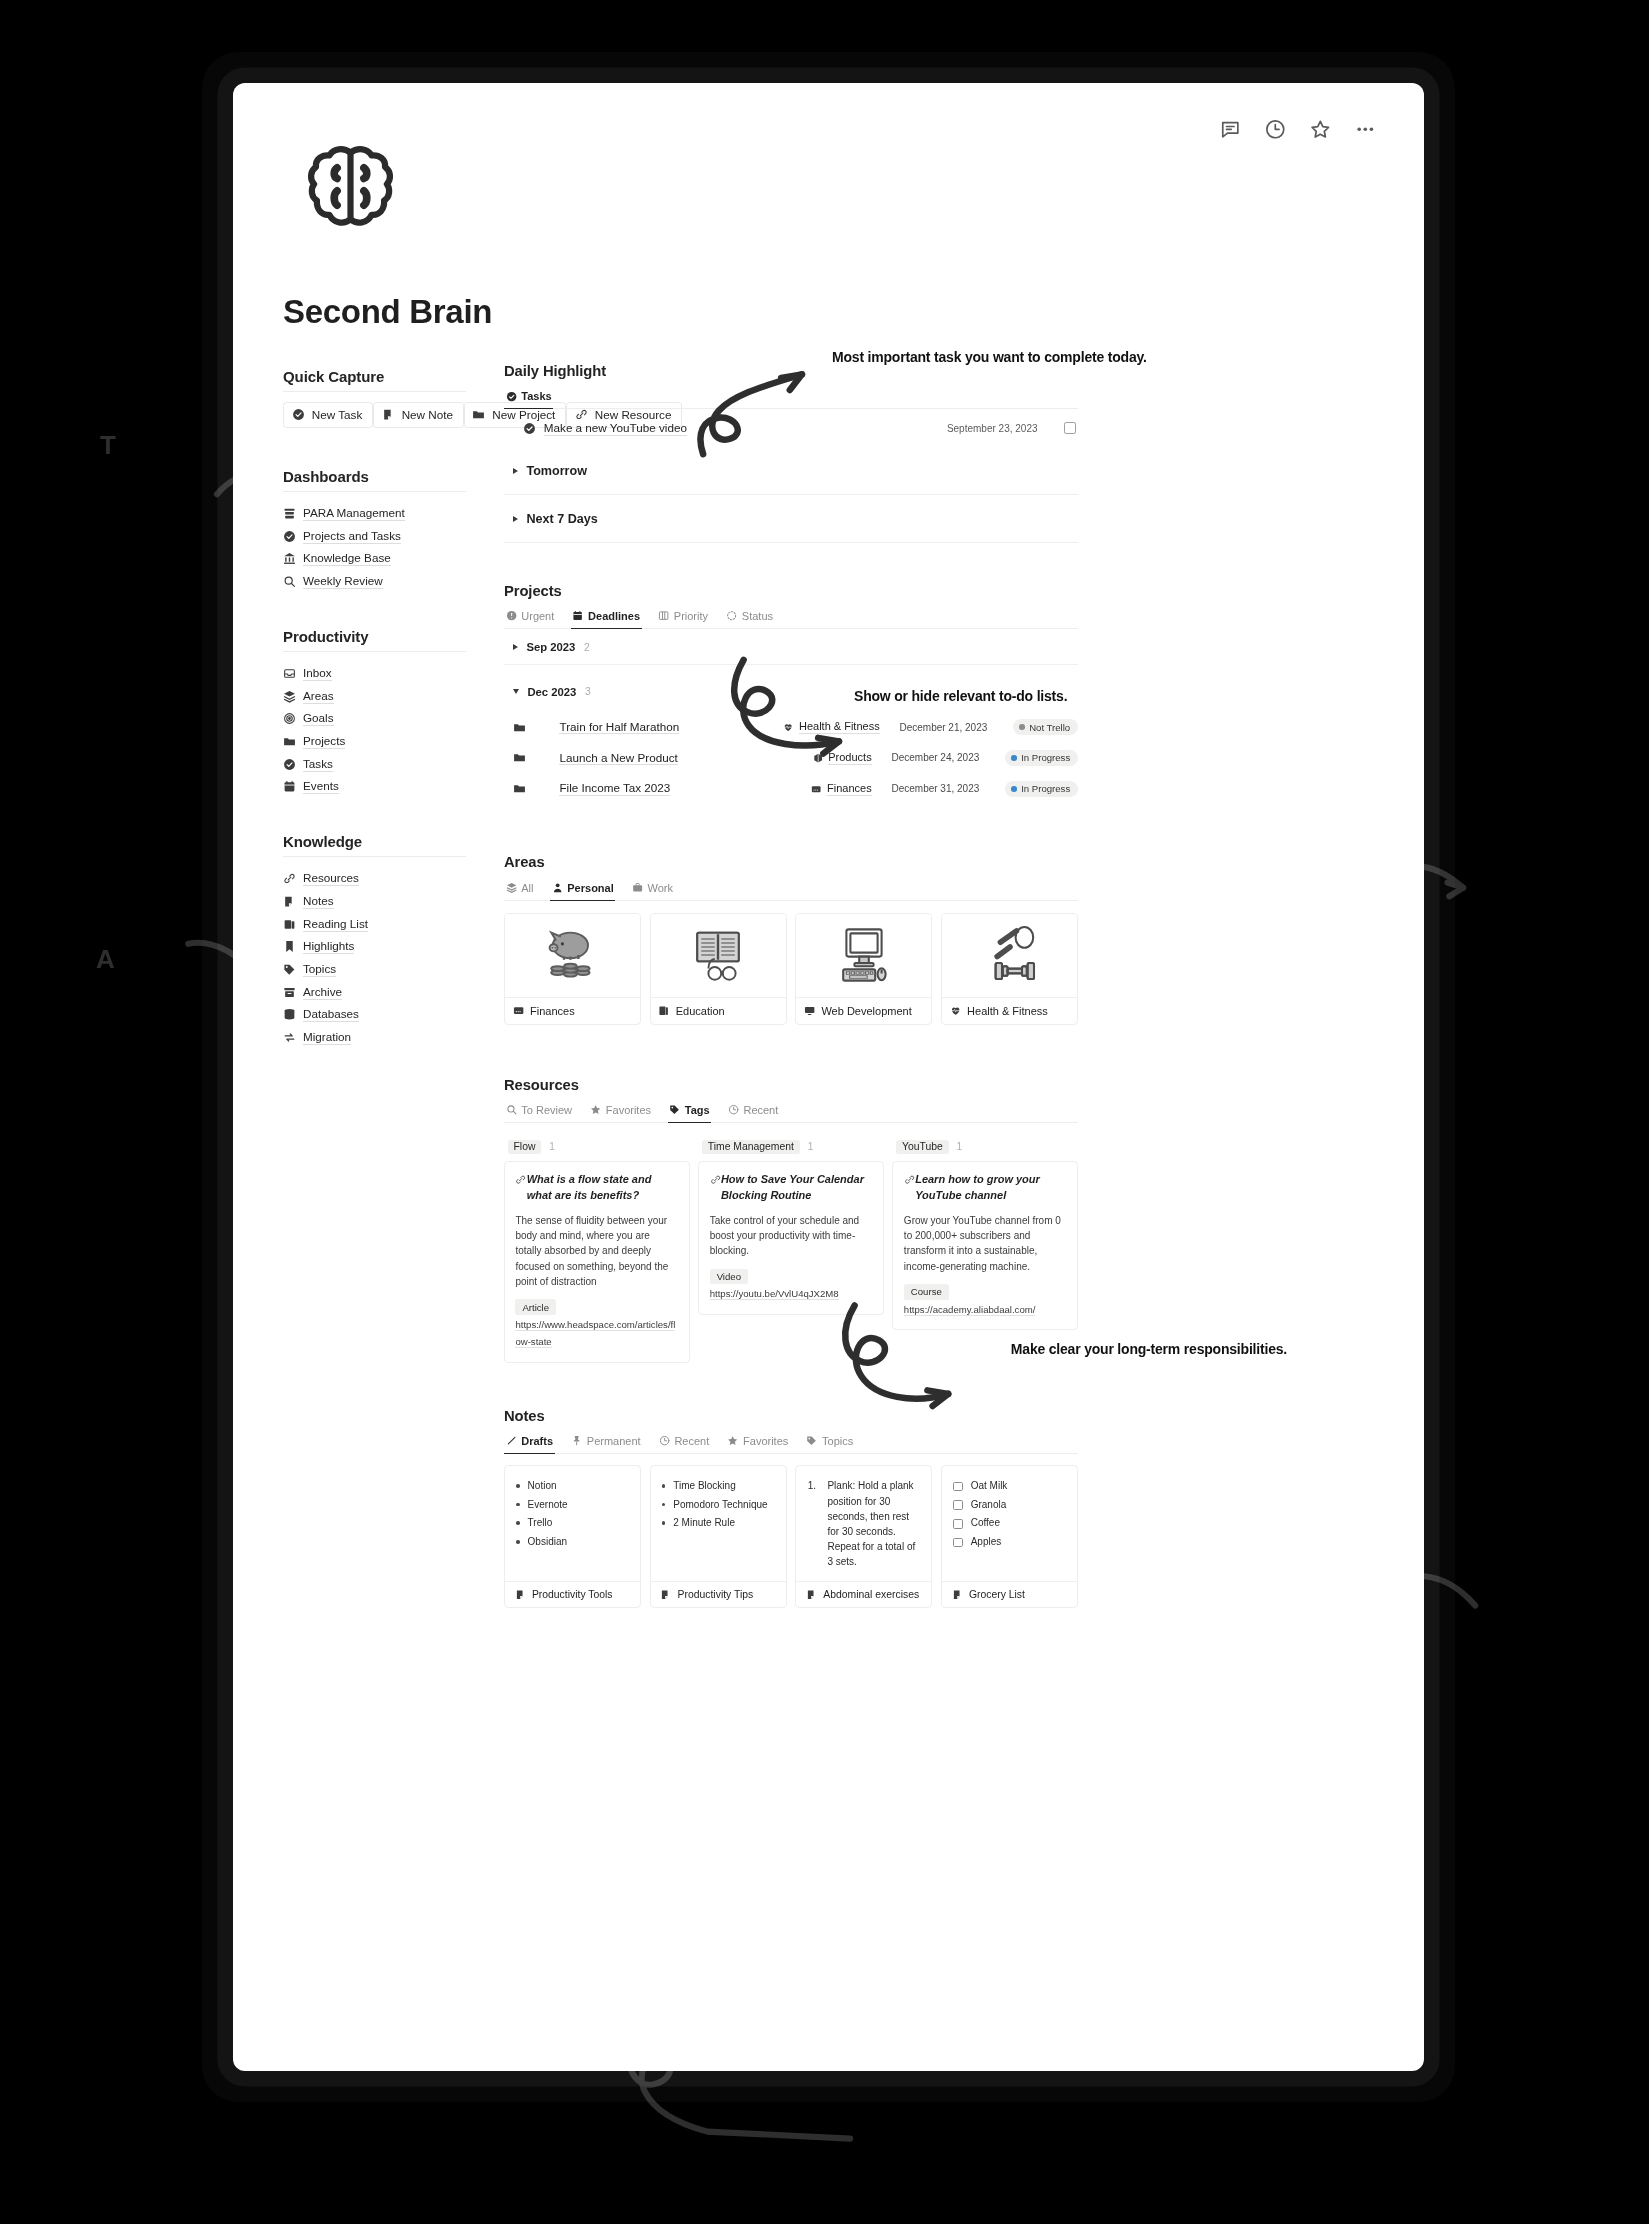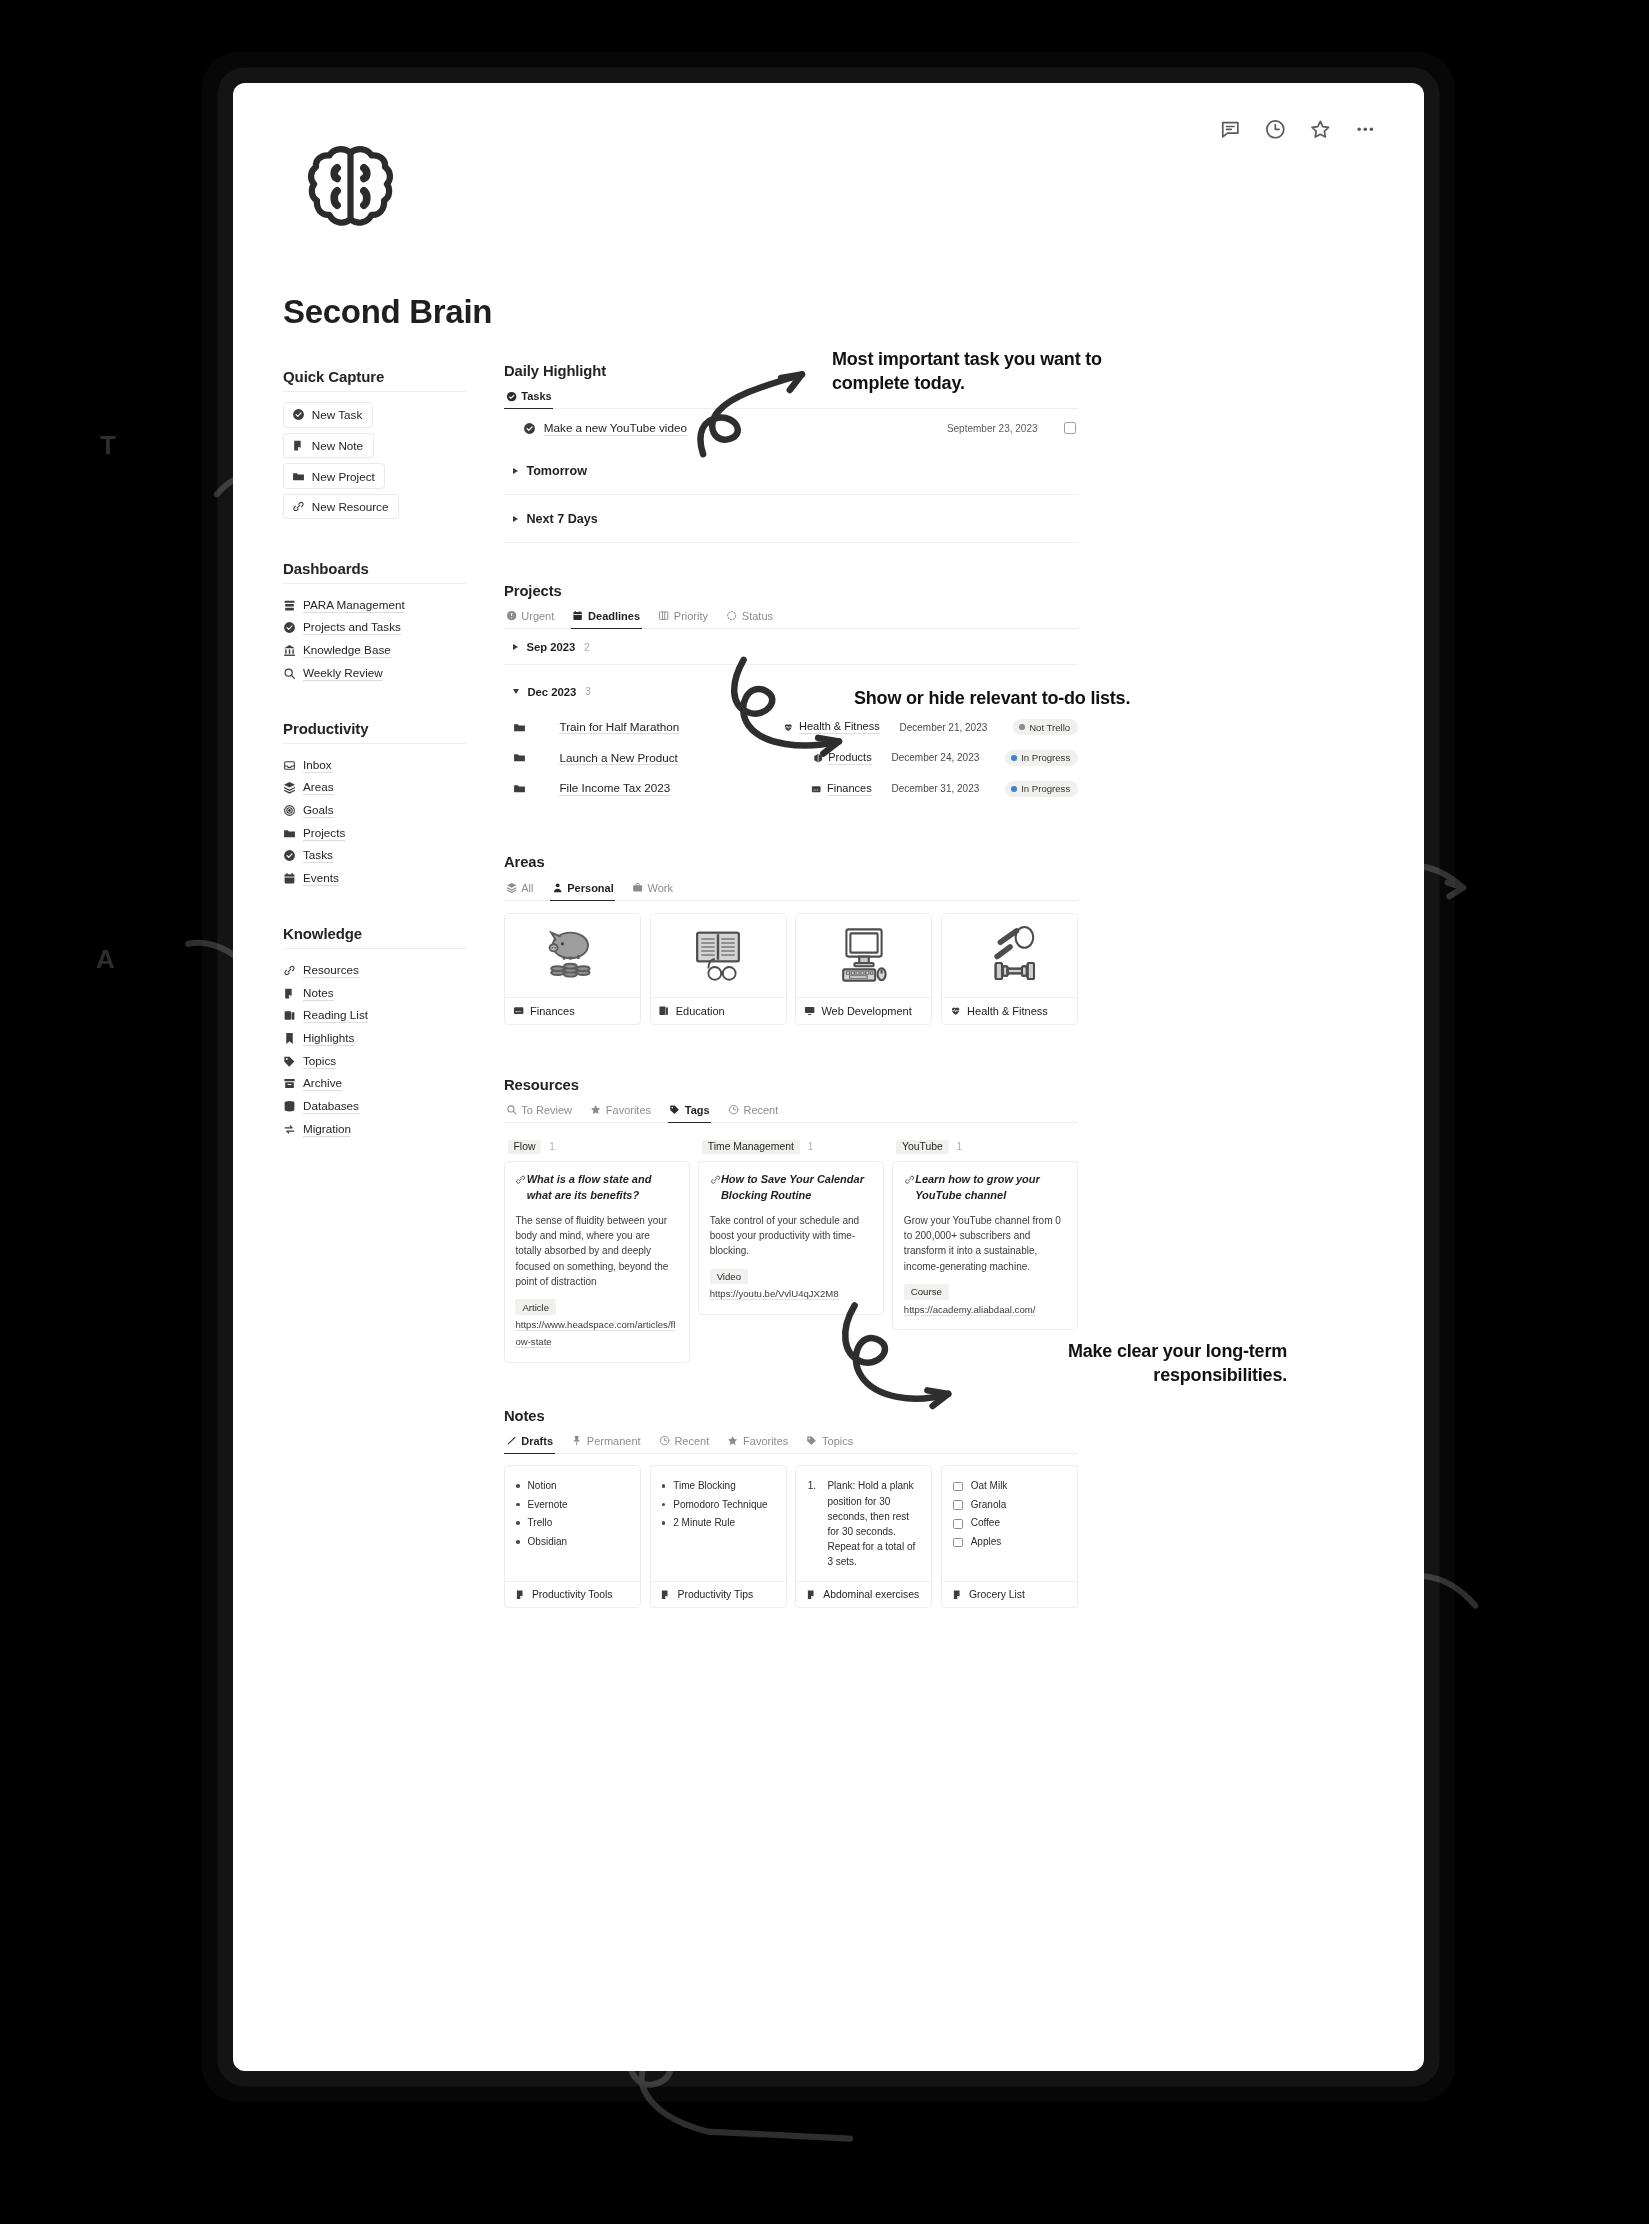--- a/index.html
+++ b/index.html
@@ -48,21 +48,21 @@
   }
   .sec-rule { height:0.9px; background:#ececec; margin-bottom: 10.4px; }
 
   .qc-btn {
     display:inline-flex; align-items:center; gap:7px;
     border:0.9px solid #e9e9e9; border-radius:3.5px;
     padding: 5.2px 9.6px 5.2px 7.8px; margin-bottom: 5.2px;
     background:#fff; cursor:pointer;
     font-size: 11.7px; color:#262626; white-space:nowrap;
   }
-  .qc-wrap { display:flex; flex-direction:column; align-items:flex-start; }
+  .qc-wrap { display:flex; flex-direction:row; align-items:flex-start; }
 
   .nav-list { margin-top: 1.7px; }
   .nav-item {
     display:flex; align-items:center; gap:7px;
     padding: 3.9px 0; cursor:pointer;
     font-size: 11.7px; color:#252525;
   }
   .nav-item .lbl { border-bottom: 0.9px solid #dedede; padding-bottom:0.9px; }
   .ico { width:13px; height:13px; flex:0 0 13px; display:block; color:#3d3d3d; }
   .ico svg { width:100%; height:100%; display:block; }
@@ -166,21 +166,21 @@
   .bullet { width:3.5px;height:3.5px;border-radius:50%;background:#4a4a4a;margin-top:6px;flex:0 0 3.5px; }
   .numb { font-size:10px; color:#2b2b2b; flex:0 0 12px; }
   .nchk { width:9.6px;height:9.6px;border:1.1px solid #8d8d8d;border-radius:1.7px;margin-top:3.5px;flex:0 0 9.6px; }
   .note-foot {
     border-top:0.9px solid #efefef; padding:7px 9.6px;
     display:flex; align-items:center; gap:6px; font-size:10.4px; color:#1f1f1f;
   }
   .note-foot .ico { width:11.3px;height:11.3px;flex:0 0 11.3px; }
 
   
-  .anno { position:absolute; font-weight:700; color:#111; font-size:18px; line-height:1.32; letter-spacing:-0.2px; }
+  .anno { position:absolute; font-weight:700; color:#111; font-size:14px; line-height:1.32; letter-spacing:-0.2px; }
   .arrow { position:absolute; pointer-events:none; }
   .arrow svg { display:block; overflow:visible; }
   .edge-scribble { position:absolute; pointer-events:none; }
   .edge-scribble svg { display:block; overflow:visible; }
   .cut-text {
     position:absolute; font-weight:700; color:#2e2e2e; font-size:26px;
     letter-spacing:-0.3px; white-space:nowrap;
   }
 </style>
 </head>

